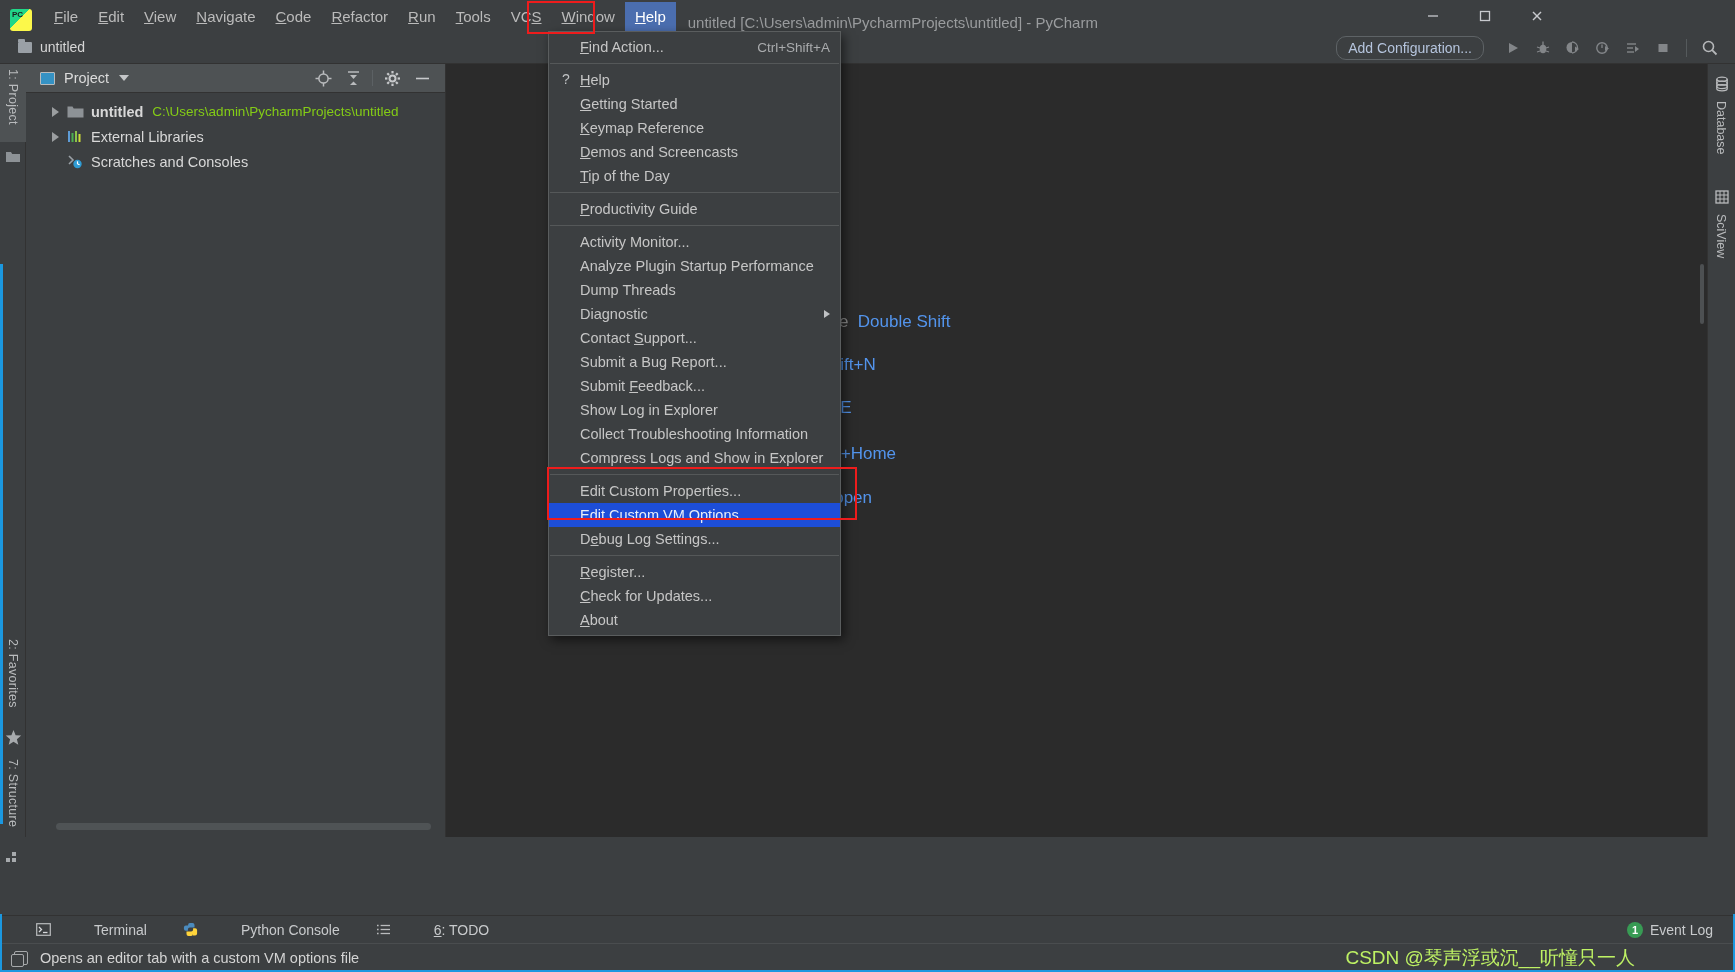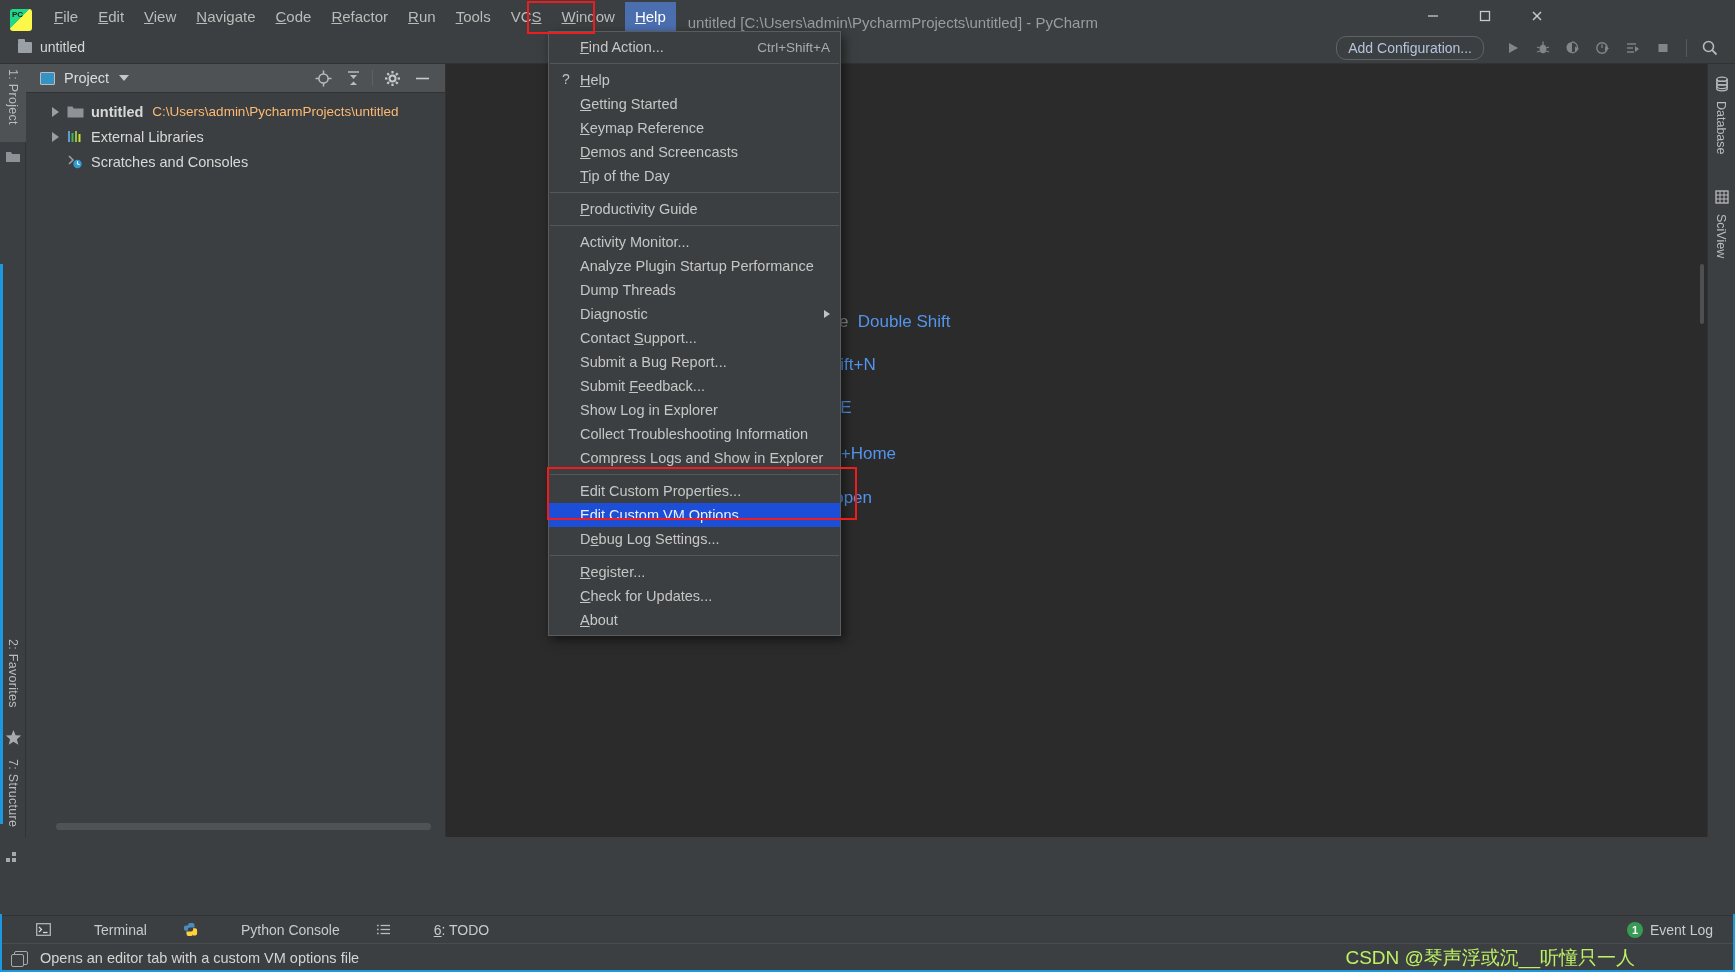--- a/index.html
+++ b/index.html
@@ -132,21 +132,21 @@
   .tarrow {
     width: 0; height: 0; border-top: 5px solid transparent;
     border-bottom: 5px solid transparent; border-left: 7px solid #9b9ea0;
     margin-right: 8px; flex: none;
   }
   .tarrow.hidden { visibility: hidden; }
   .ticon { width: 17px; height: 15px; margin-right: 7px; flex: none;
            position: relative; }
   .tlabel { color: #d8d8d8; }
   .tlabel.bold { font-weight: bold; }
-  .tpath { color: #fdba74; margin-left: 9px; font-size: 13.5px;
+  .tpath { color: #84cc16; margin-left: 9px; font-size: 13.5px;
            white-space: nowrap; }
 
   
   .hscroll {
     position: absolute; left: 30px; bottom: 7px; width: 375px; height: 7px;
     background: #4f5355; border-radius: 4px;
   }
 
   
   .editor {

